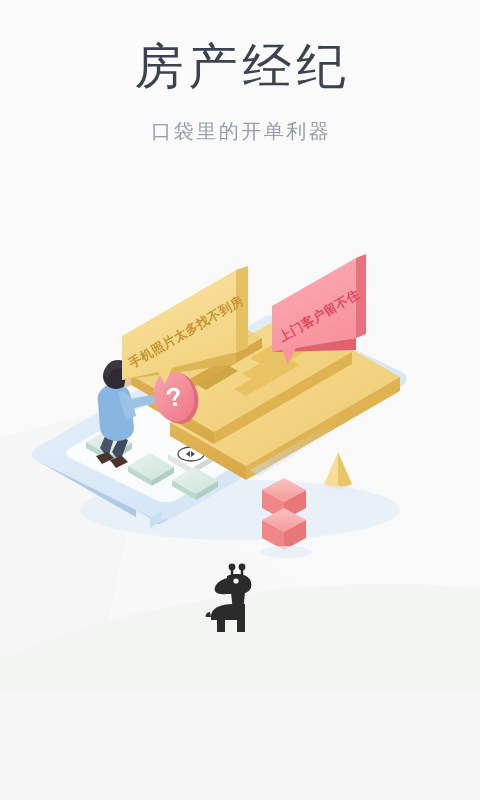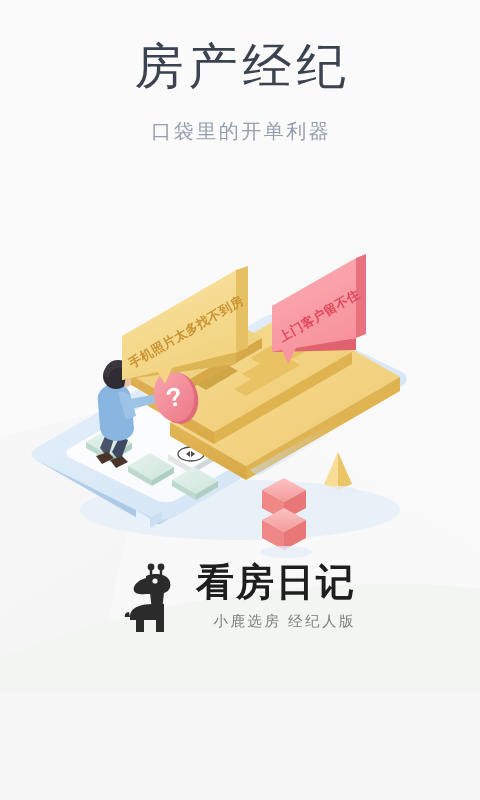--- a/index.html
+++ b/index.html
@@ -352,19 +352,15 @@
         <circle cx="31" cy="21" r="2.6" fill="#f7f7f7"></circle>
 
         <path d="M26 32 L40 32 L38 52 L28 52 Z" fill="#2b2b2b"></path>
 
         <path d="M6 56 C6 48 16 44 28 44 L40 44 L40 72 L32 72 L32 60 L20 60 L20 72 L12 72
                  L12 60 L6 60 Z" fill="#2b2b2b"></path>
 
         <path d="M5 52 C2 52 0 55 1 57 L6 57 Z" fill="#2b2b2b"></path>
       </svg>
     </div>
-    <div class="logo-text-block">
-      <div class="logo-title">看房日记</div>
-      <div class="logo-tagline">小鹿选房 经纪人版</div>
-    </div>
   </div>
 
 </div>
 
 </body></html>

